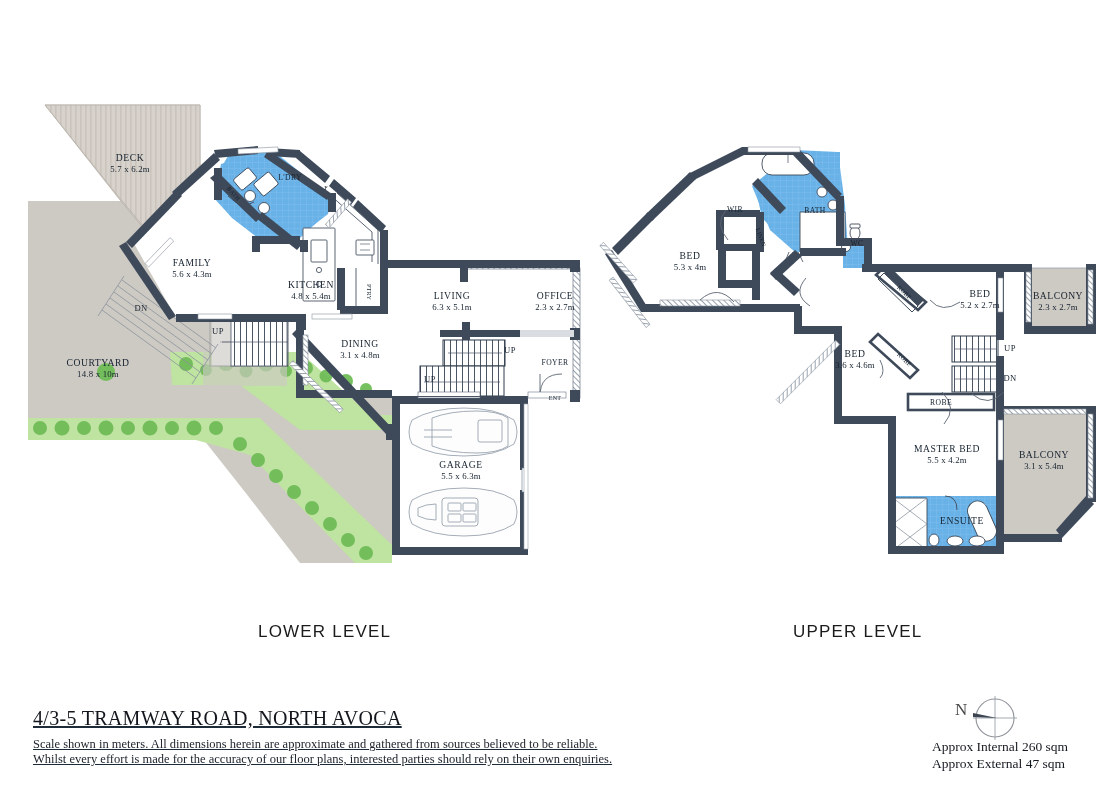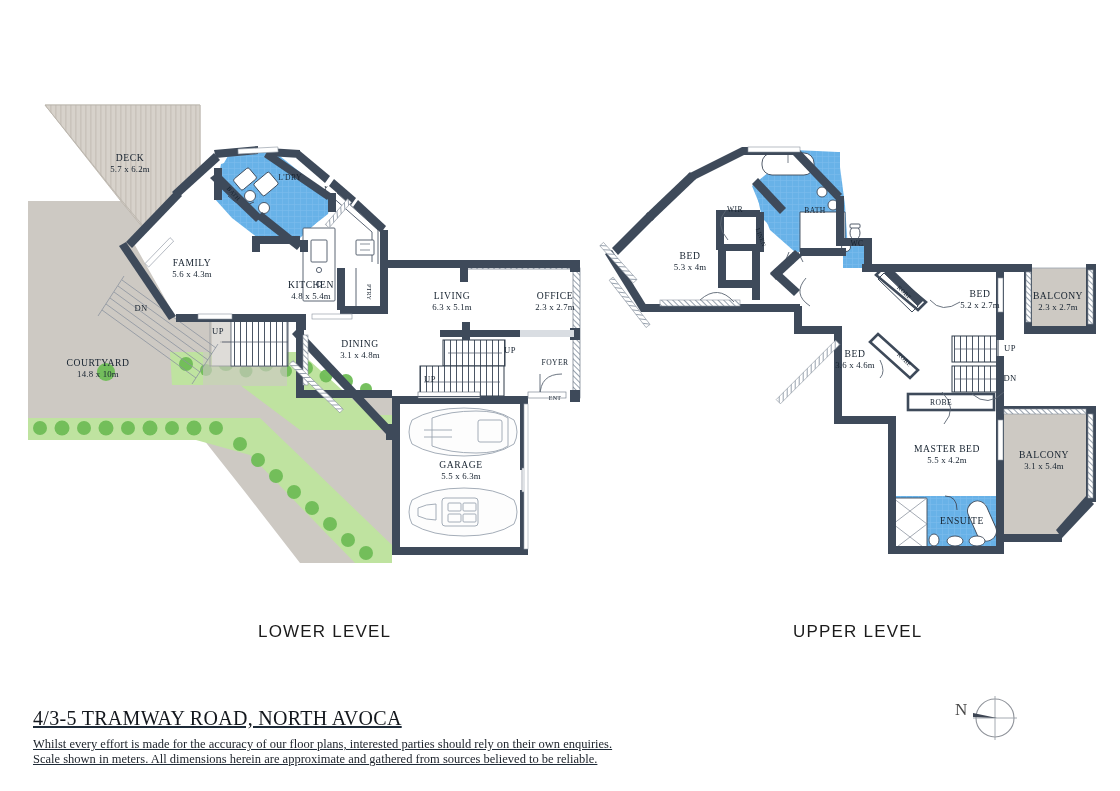--- a/index.html
+++ b/index.html
@@ -490,27 +490,31 @@
         <text x="1010" y="351" class="stair">UP</text>
         <text x="1010" y="381" class="stair">DN</text>
       </g>
   </svg>
 
   <div class="lvl-title" id="lower-level-title">LOWER LEVEL</div>
   <div class="lvl-title" id="upper-level-title">UPPER LEVEL</div>
 
   <div id="address-block">
     <div id="address-title">4/3-5 TRAMWAY ROAD, NORTH AVOCA</div>
+    <div class="disclaimer-line">Scale shown in meters. All dimensions herein are approximate and gathered from sources believed to be reliable.</div>
     <div class="disclaimer-line">Whilst every effort is made for the accuracy of our floor plans, interested parties should rely on their own enquiries.</div>
-    <div class="disclaimer-line">Scale shown in meters. All dimensions herein are approximate and gathered from sources believed to be reliable.</div>
   </div>
 
   <div id="compass">
     <div id="compass-letter">N</div>
     <svg width="70" height="52" viewBox="0 0 70 52">
       <circle cx="40" cy="24" r="19" fill="none" stroke="#8f939a" stroke-width="1.1"></circle>
       <line x1="40" y1="2" x2="40" y2="46" stroke="#9aa0a8" stroke-width="0.9"></line>
       <line x1="18" y1="24" x2="62" y2="24" stroke="#9aa0a8" stroke-width="0.9"></line>
       <path d="M18,19 L42,24 L18,23 Z" fill="#3d4553"></path>
     </svg>
   </div>
 
+  <div id="area-block">
+    <div class="area-line">Approx Internal 260 sqm</div>
+    <div class="area-line">Approx External 47 sqm</div>
+  </div>
 </div>
 
 </body></html>

